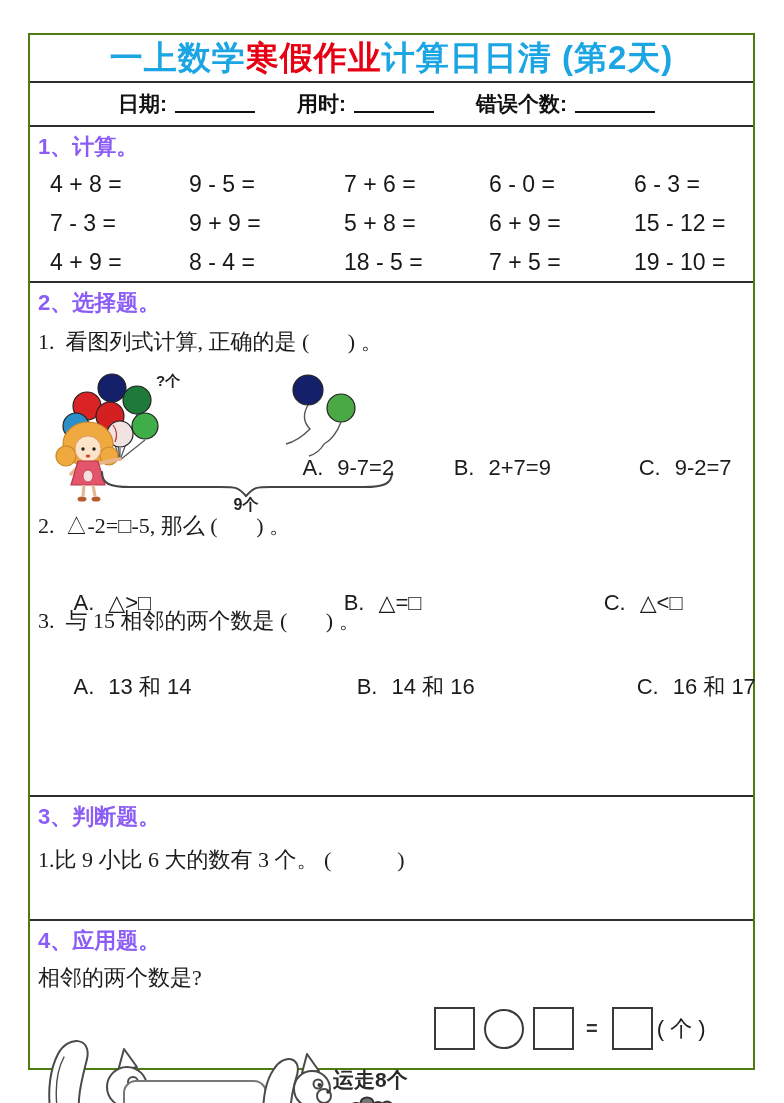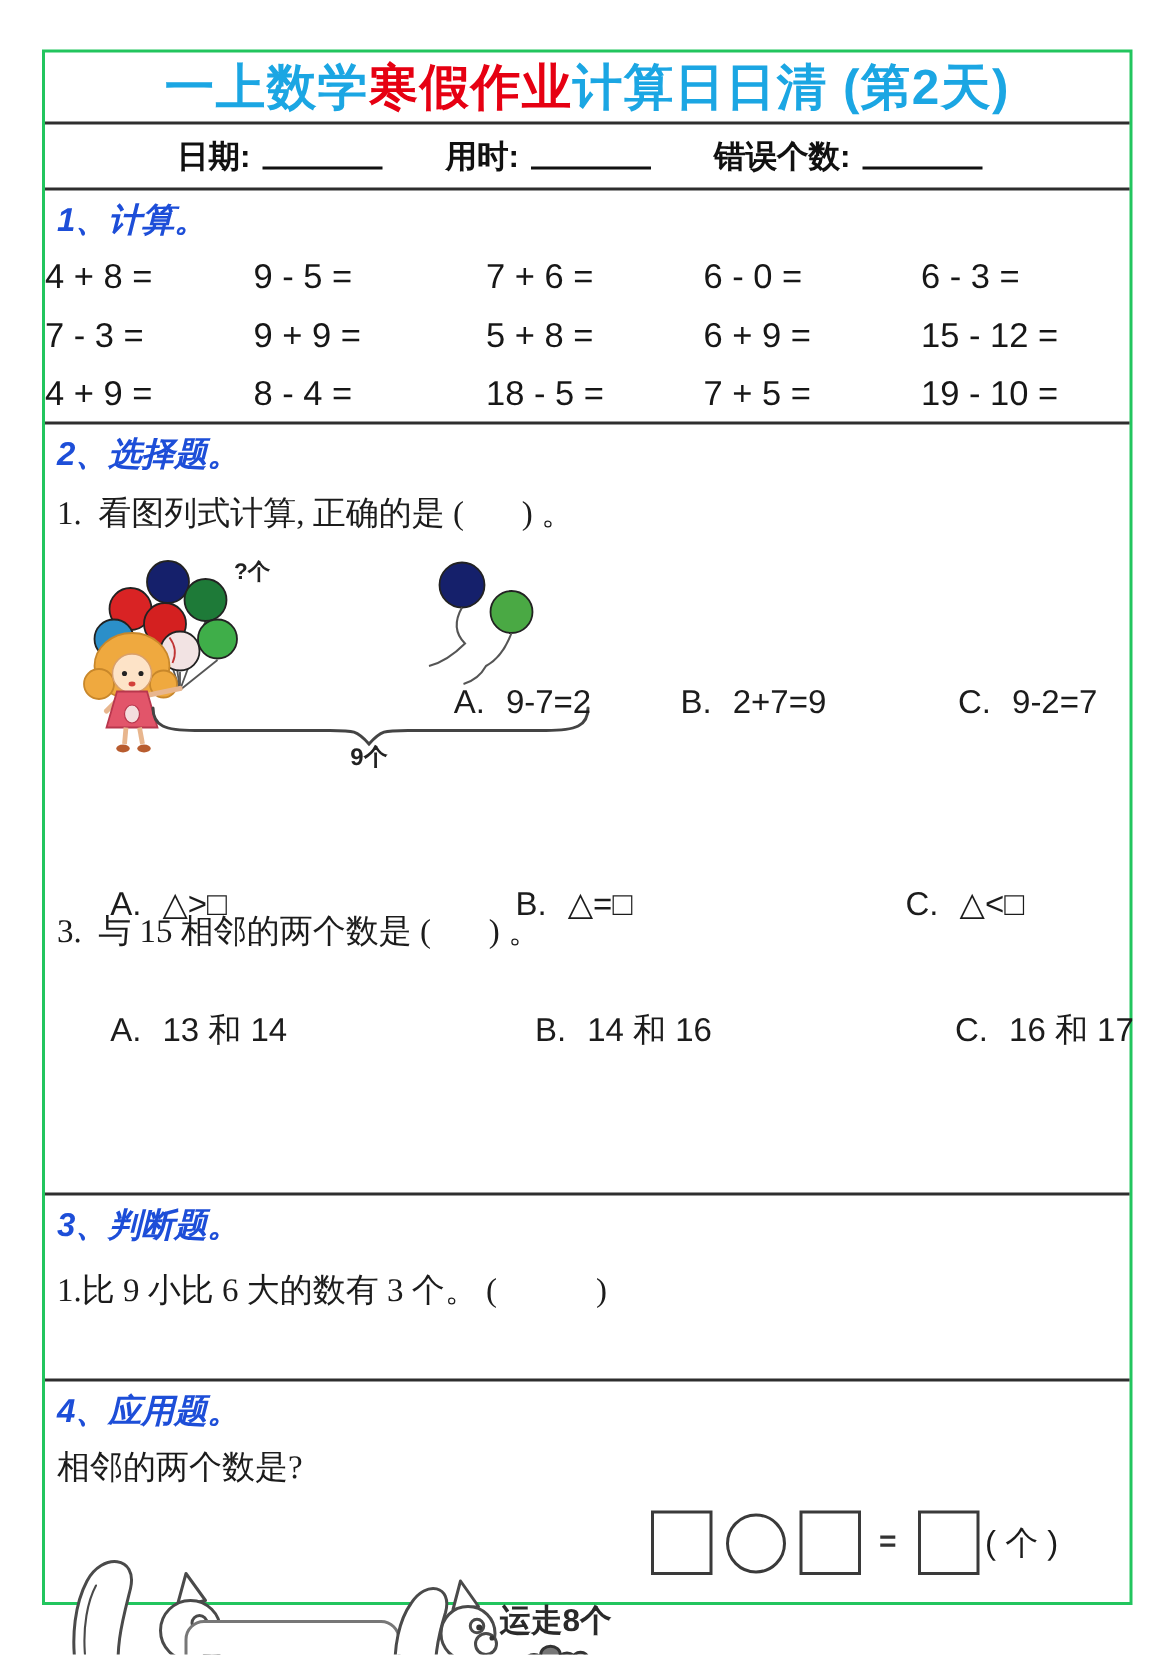--- a/index.html
+++ b/index.html
@@ -2,45 +2,45 @@
 <html><head>
 <meta charset="utf-8">
 <style>
   * { margin:0; padding:0; box-sizing:border-box; }
   body {
     width:784px; height:1103px; background:#ffffff; position:relative;
     font-family:"Liberation Sans","DejaVu Sans",sans-serif; color:#1c1c1c;
   }
   .sheet {
     position:absolute; left:28px; top:33px; width:727px; height:1037px;
-    border:2px solid #22c55e; background:#fff;
+    border:2px solid #4d7c0f; background:#fff;
   }
   .band, .sec { position:relative; width:100%; }
   .divided { border-bottom:2px solid #2e2e2e; }
 
   
   .title-band { height:48px; display:flex; align-items:center; justify-content:center; }
   .title-band span { font-size:33px; font-weight:bold; letter-spacing:1px; white-space:pre; }
   .t-blue { color:#1ba6e3; }
   .t-red  { color:#e60012; }
 
   
   .info-band { height:44px; display:flex; align-items:center; padding-left:88px; }
   .info-label { font-size:21px; font-weight:bold; color:#111; white-space:pre; }
   .blank { display:inline-block; width:80px; height:17px; border-bottom:2px solid #111;
            margin-left:8px; margin-right:42px; }
   .blank:last-child { margin-right:0; }
 
   
-  .sec-head { position:absolute; left:8px; top:5px; font-size:22px; font-weight:bold; color:#1d4ed8; white-space:pre;font-style:italic; }
+  .sec-head { position:absolute; left:8px; top:5px; font-size:22px; font-weight:bold; color:#8b5cf6; white-space:pre; }
   .q-text { position:absolute; font-size:22px; color:#1c1c1c; white-space:pre;font-family:Liberation Serif, serif; }
 
   
   .sec-calc { height:156px; }
-  .calc-grid { position:absolute; left:0; top:38px; right:4px;
+  .calc-grid { position:absolute; left:20px; top:38px; right:4px;
     display:grid; grid-template-columns:139px 155px 145px 145px 1fr;
     grid-auto-rows:39px; align-items:center; font-size:23px; color:#171717; }
   .calc-cell { white-space:pre; }
 
   
   .sec-choice { height:514px; }
   .opt { position:absolute; font-size:22px; color:#1c1c1c; white-space:pre; }
   .opt .letter { margin-right:14px; }
 
   
@@ -159,20 +159,21 @@
     <div class="opt" style="left:237px; top:146px;">
       <span class="letter">A.</span><span>9-7=2</span>
     </div>
     <div class="opt" style="left:387px; top:146px;">
       <span class="letter">B.</span><span>2+7=9</span>
     </div>
     <div class="opt" style="left:572px; top:146px;">
       <span class="letter">C.</span><span>9-2=7</span>
     </div>
 
+    <div class="q-text" style="left:8px; top:228px;">2.  △-2=□-5, 那么 (       ) 。</div>
     <div class="opt" style="left:8px; top:281px;">
       <span class="letter">A.</span><span>△&gt;□</span>
     </div>
     <div class="opt" style="left:277px; top:281px;">
       <span class="letter">B.</span><span>△=□</span>
     </div>
     <div class="opt" style="left:537px; top:281px;">
       <span class="letter">C.</span><span>△&lt;□</span>
     </div>
 

